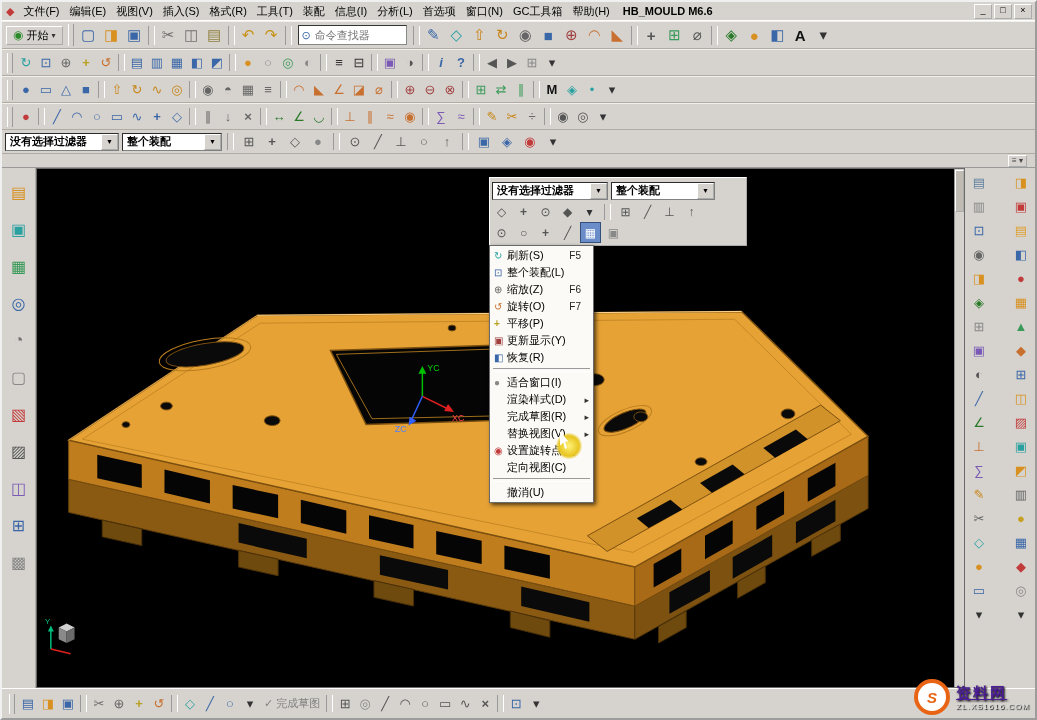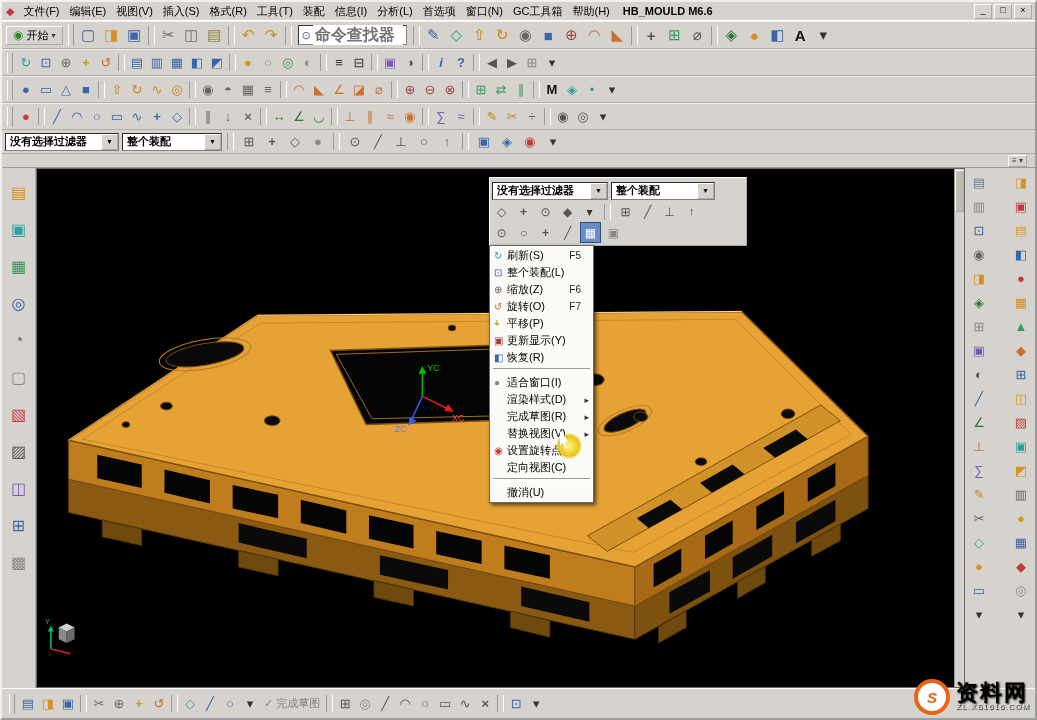--- a/index.html
+++ b/index.html
@@ -16,21 +16,21 @@
   .tbrow{display:flex;align-items:center;height:25px;border-top:1px solid #f2f0ea;border-bottom:1px solid #b0aca4;padding:0 2px;flex:0 0 auto;overflow:hidden;}
   .tbrow.lg{height:26px;}
   .grp{display:contents;}
   .tbi{width:20px;height:20px;display:flex;align-items:center;justify-content:center;font-size:13px;cursor:default;flex:0 0 auto;}
   .lg .tbi{width:23px;height:23px;font-size:15px;}
   .start-btn{display:flex;align-items:center;gap:3px;padding:1px 6px;border:1px outset #fff;background:#d6d3ce;font-size:11px;margin:0 2px;font-family:inherit;}
   .start-glyph{color:#2a8a2a;font-size:12px;}
   .mini-arrow{font-size:8px;color:#333;}
   .finder{display:flex;align-items:center;border:1px inset #888;background:#fff;height:18px;margin:0 4px;padding:0 3px;gap:2px;}
   .finder-icon{font-size:11px;color:#3a67a8;}
-  .finder input{border:none;outline:none;width:86px;font-size:16px;font-family:inherit;font-weight:bold;}
+  .finder input{border:none;outline:none;width:86px;font-size:11px;font-family:inherit;}
   
   .selbar{display:flex;align-items:center;height:23px;padding:0 3px;border-bottom:1px solid #b0aca4;flex:0 0 auto;gap:3px;}
   .dd{display:flex;align-items:center;background:#fff;border:1px inset #808080;height:18px;font-size:11px;padding-left:4px;box-sizing:border-box;}
   .dd-label{flex:1;white-space:nowrap;overflow:hidden;font-weight:bold;}
   .dd-btn{width:15px;height:14px;background:#d6d3ce;border:1px outset #fff;font-size:7px;text-align:center;line-height:13px;margin-left:2px;}
   
   .dockstrip{height:13px;border-bottom:1px solid #9a9a9a;display:flex;justify-content:flex-end;align-items:center;padding-right:8px;gap:4px;flex:0 0 auto;font-size:9px;color:#444;}
   .dock-handle{border:1px outset #fff;padding:0 3px;background:#d6d3ce;font-size:8px;line-height:10px;}
   
   .main{flex:1;display:flex;min-height:0;}
@@ -61,21 +61,21 @@
   .right-panel{width:64px;display:flex;justify-content:space-between;padding:4px 3px;flex:0 0 auto;}
   .rail-col{display:flex;flex-direction:column;gap:3px;align-items:center;}
   .rail-col .tbi{width:22px;height:21px;font-size:13px;}
   
   .bottombar{height:29px;display:flex;align-items:center;border-top:1px solid #fff;padding:0 4px;flex:0 0 auto;overflow:hidden;}
   .finish-group{display:flex;align-items:center;gap:3px;margin:0 4px;color:#808080;font-size:11px;white-space:nowrap;}
   
   .watermark{position:absolute;right:5px;bottom:3px;display:flex;align-items:center;gap:6px;z-index:60;}
   .wm-logo{width:28px;height:28px;border-radius:50%;border:4px solid #e86414;background:#fff;color:#e86414;
     font-weight:bold;font-size:15px;font-style:italic;display:flex;align-items:center;justify-content:center;}
-  .wm-name{color:#000000;font-size:22px;font-weight:bold;letter-spacing:2px;text-shadow:1px 1px 2px #000;line-height:18px;}
+  .wm-name{color:#4c1d95;font-size:15px;font-weight:bold;letter-spacing:2px;text-shadow:1px 1px 2px #000;line-height:18px;text-decoration:underline;}
   .wm-url{color:#ddd;font-size:8px;letter-spacing:1px;text-shadow:1px 1px 1px #000;}
 </style>
 </head>
 <body>
 
 <div class="win">
 
   <div class="menubar">
     <span class="appicon" style="color:#c23b3b">◆</span>
     <span class="grp"><span class="menu-item">文件(F)</span><span class="menu-item">编辑(E)</span><span class="menu-item">视图(V)</span><span class="menu-item">插入(S)</span><span class="menu-item">格式(R)</span><span class="menu-item">工具(T)</span><span class="menu-item">装配</span><span class="menu-item">信息(I)</span><span class="menu-item">分析(L)</span><span class="menu-item">首选项</span><span class="menu-item">窗口(N)</span><span class="menu-item">GC工具箱</span><span class="menu-item">帮助(H)</span></span>

